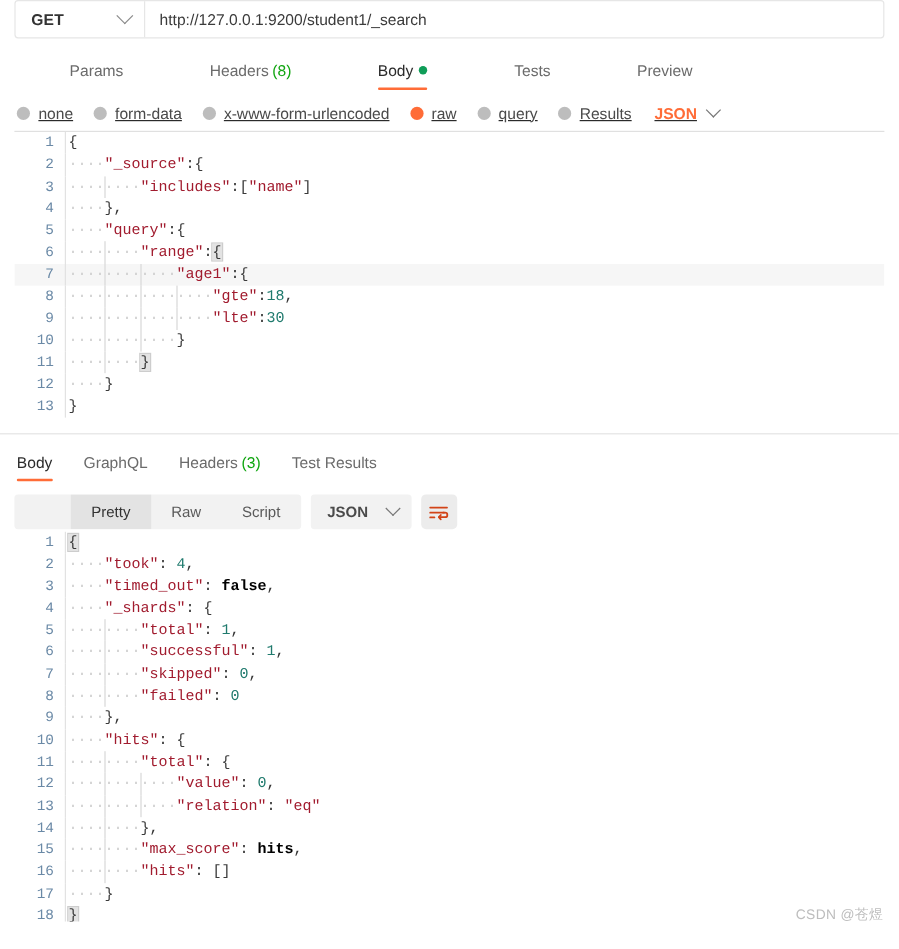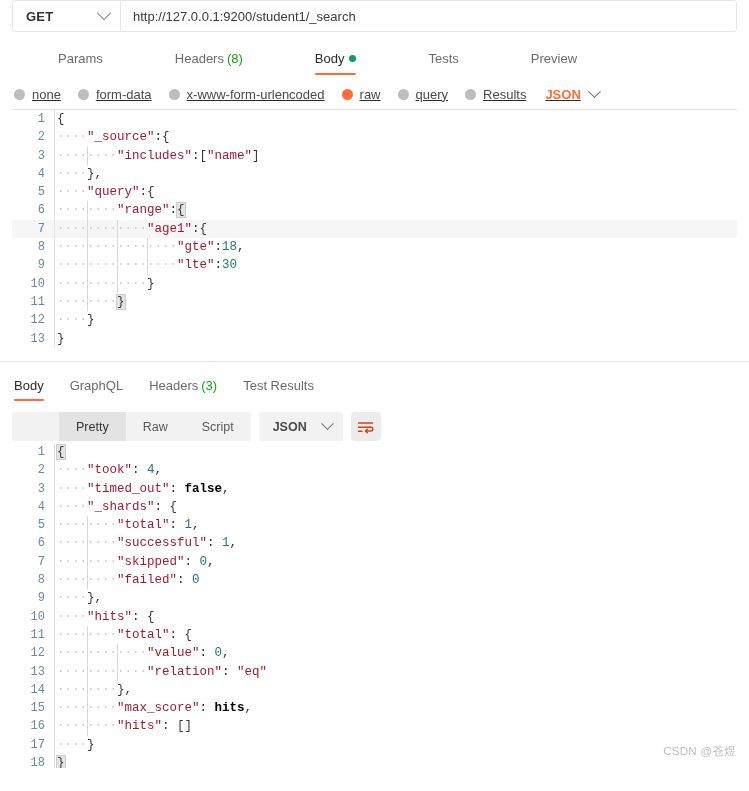--- a/index.html
+++ b/index.html
@@ -288,21 +288,21 @@
     display: flex;
     align-items: center;
     justify-content: center;
     cursor: pointer;
   }
 
   
   .watermark {
     position: absolute;
     right: 13px;
-    bottom: 32px;
+    bottom: 21px;
     font-size: 11.5px;
     color: #bdbdbd;
     letter-spacing: .3px;
     user-select: none;
   }
 </style>
 </head>
 <body>
 
 <div class="url-bar">

